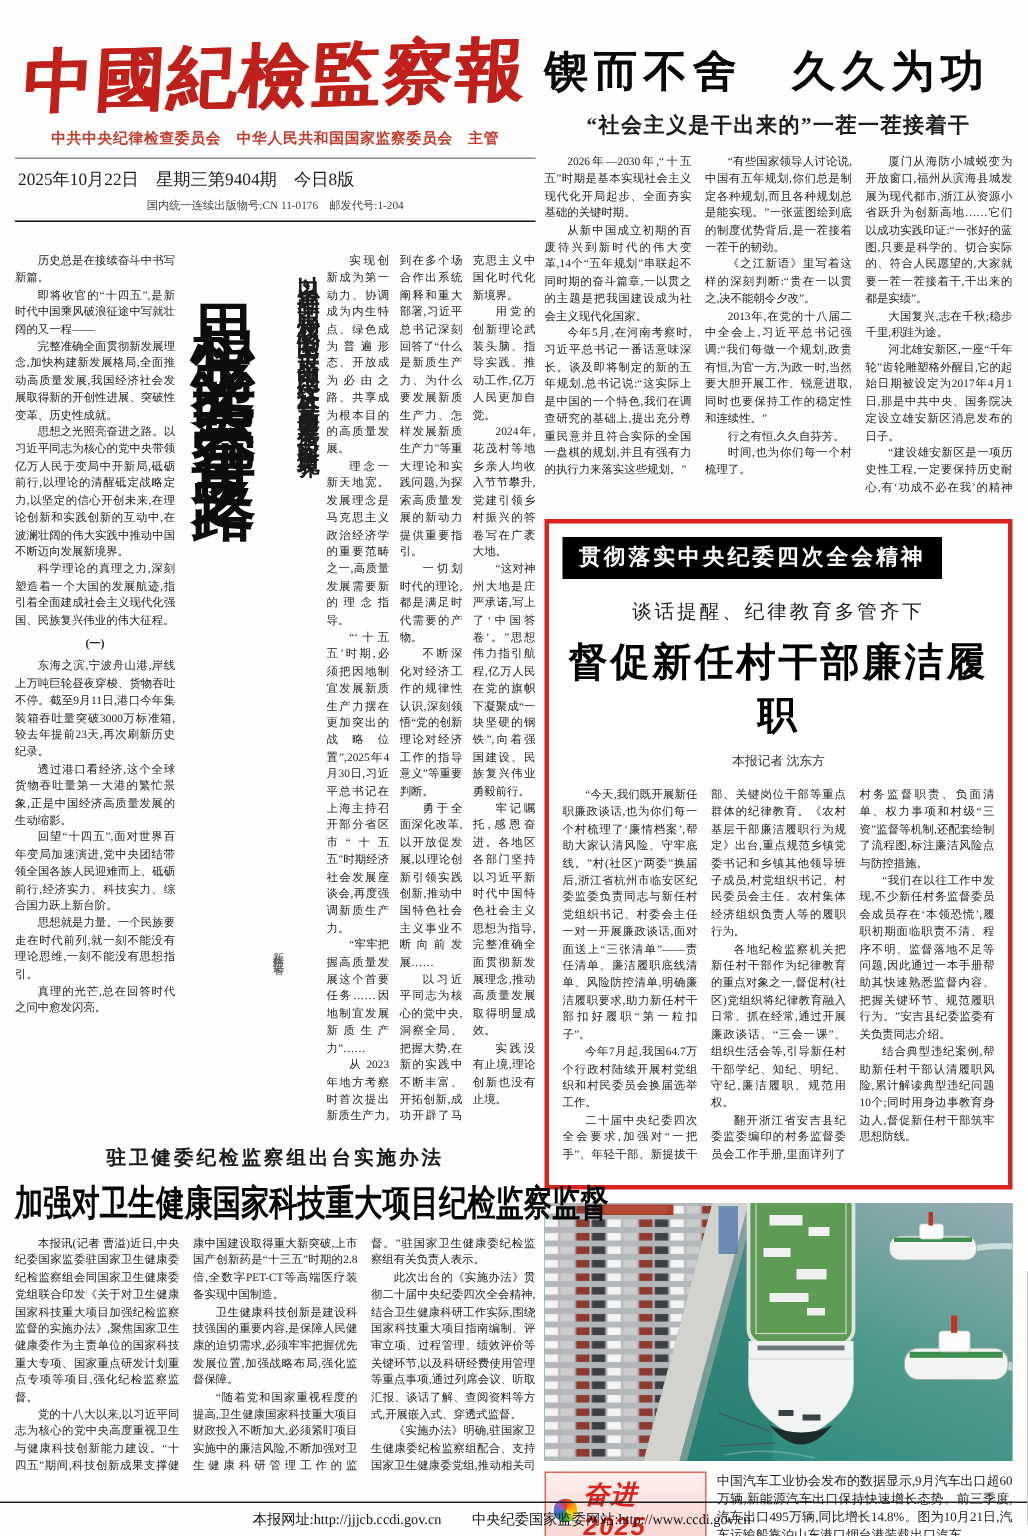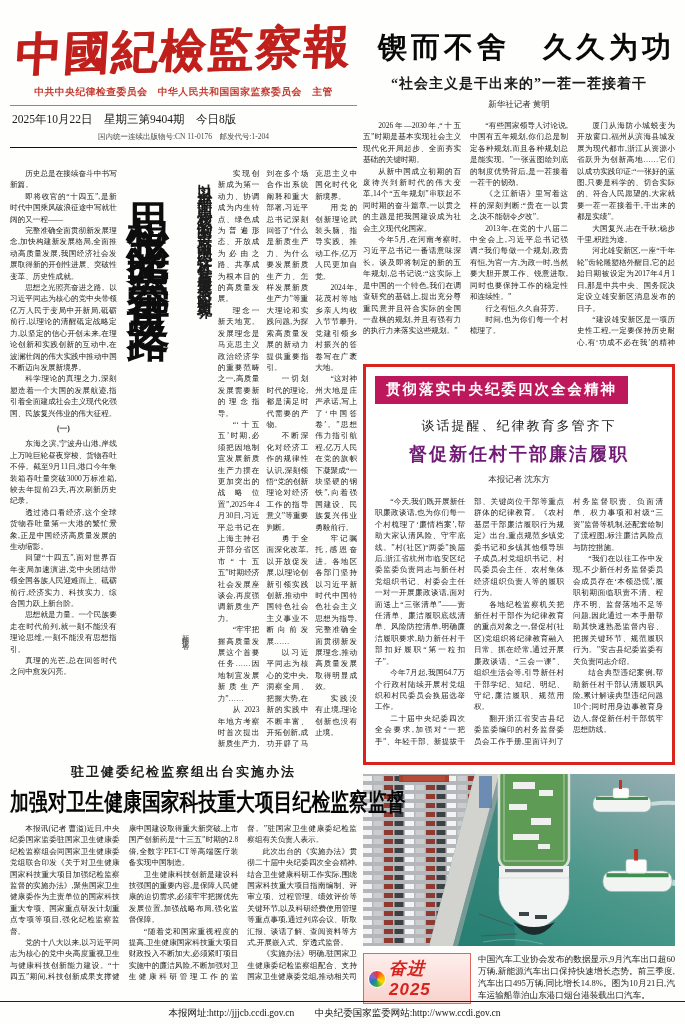--- a/index.html
+++ b/index.html
@@ -28,33 +28,33 @@
   .lead-headline{writing-mode:vertical-rl;font-family:"Liberation Sans","DejaVu Sans",sans-serif;
                  font-weight:900;font-size:43px;letter-spacing:13px;line-height:1.2;color:#0d0d0d;}
   .lead-sub-block{width:34px;height:100%;position:relative;display:flex;justify-content:flex-end;}
   .lead-sub{writing-mode:vertical-rl;font-size:15px;font-weight:bold;letter-spacing:4px;line-height:1.2;margin-top:4px;}
   .lead-by{position:absolute;left:0;bottom:120px;writing-mode:vertical-rl;font-size:7.5px;color:#555;letter-spacing:2px;}
   .lead-c2{width:141px;height:100%;overflow:hidden;column-count:3;column-gap:7px;}
 
   
   .rightsec{position:absolute;left:363px;top:28px;width:312px;}
   .tr-head{font-family:"Liberation Sans","DejaVu Sans",sans-serif;font-weight:900;font-size:29px;
-           letter-spacing:4px;text-align:right;color:#090909;}
+           letter-spacing:4px;text-align:left;color:#090909;}
   .tr-sub{font-size:14px;font-weight:bold;text-align:center;margin-top:7px;letter-spacing:1px;}
   .tr-by{font-size:8.5px;text-align:center;margin-top:6px;color:#333;}
   .tr-body{margin-top:9px;height:234px;column-count:3;column-gap:9px;overflow:hidden;}
 
   
   .redbox{margin-top:10px;border:3px solid #d8231f;padding:0 9px 8px 9px;position:relative;background:#fff;}
-  .eyebrow{display:inline-block;background:#be185d;color:#fff;font-weight:bold;font-size:14.5px;
+  .eyebrow{display:inline-block;background:#000000;color:#fff;font-weight:bold;font-size:14.5px;
            padding:4px 11px 5px;margin-top:9px;letter-spacing:2px;
            font-family:Liberation Mono, monospace;}
   .box-kicker{text-align:center;font-size:13px;letter-spacing:2px;margin-top:13px;}
-  .box-head{text-align:center;font-weight:900;font-size:18px;letter-spacing:2px;margin-top:7px;
-            font-family:"Liberation Serif","DejaVu Serif",serif;color:#701a75;}
+  .box-head{text-align:center;font-weight:900;font-size:26px;letter-spacing:2px;margin-top:7px;
+            font-family:"Liberation Serif","DejaVu Serif",serif;color:#000000;}
   .box-by{text-align:center;font-size:8.5px;margin-top:8px;color:#333;}
   .box-body{margin-top:10px;height:258px;column-count:3;column-gap:9px;overflow:hidden;}
 
   
   .photo{margin-top:9px;width:312px;height:172px;overflow:hidden;background:#3b8d80;}
   .photo svg{display:block;}
 
   
   .caption-row{margin-top:7px;display:flex;gap:7px;align-items:flex-start;}
   .badge{flex:none;width:98px;border:1px solid #e0685e;background:linear-gradient(180deg,#fdeeec,#f9d2cc);
@@ -135,21 +135,20 @@
         <p>“这对神州大地是庄严承诺,写上了‘中国答卷’。”思想伟力指引航程,亿万人民在党的旗帜下凝聚成“一块坚硬的钢铁”,向着强国建设、民族复兴伟业勇毅前行。</p>
         <p>牢记嘱托,感恩奋进。各地区各部门坚持以习近平新时代中国特色社会主义思想为指导,完整准确全面贯彻新发展理念,推动高质量发展取得明显成效。</p>
         <p>实践没有止境,理论创新也没有止境。</p>
       </div>
   </div>
 
   <div class="rightsec">
 
     <div class="tr-head">锲而不舍　久久为功</div>
     <div class="tr-sub">“社会主义是干出来的”一茬一茬接着干</div>
-    <div class="tr-by">新华社记者 黄明</div>
     <div class="tr-body cols">
         <p>2026年—2030年,“十五五”时期是基本实现社会主义现代化开局起步、全面夯实基础的关键时期。</p>
         <p>从新中国成立初期的百废待兴到新时代的伟大变革,14个“五年规划”串联起不同时期的奋斗篇章,一以贯之的主题是把我国建设成为社会主义现代化国家。</p>
         <p>今年5月,在河南考察时,习近平总书记一番话意味深长。谈及即将制定的新的五年规划,总书记说:“这实际上是中国的一个特色,我们在调查研究的基础上,提出充分尊重民意并且符合实际的全国一盘棋的规划,并且有强有力的执行力来落实这些规划。”</p>
         <p>“有些国家领导人讨论说,中国有五年规划,你们总是制定各种规划,而且各种规划总是能实现。”一张蓝图绘到底的制度优势背后,是一茬接着一茬干的韧劲。</p>
         <p>《之江新语》里写着这样的深刻判断:“贵在一以贯之,决不能朝令夕改”。</p>
         <p>2013年,在党的十八届二中全会上,习近平总书记强调:“我们每做一个规划,政贵有恒,为官一方,为政一时,当然要大胆开展工作、锐意进取,同时也要保持工作的稳定性和连续性。”</p>
         <p>行之有恒,久久自芬芳。</p>
         <p>时间,也为你们每一个村梳理了。</p>
         <p>厦门从海防小城蜕变为开放窗口,福州从滨海县城发展为现代都市,浙江从资源小省跃升为创新高地……它们以成功实践印证:“一张好的蓝图,只要是科学的、切合实际的、符合人民愿望的,大家就要一茬一茬接着干,干出来的都是实绩”。</p>

